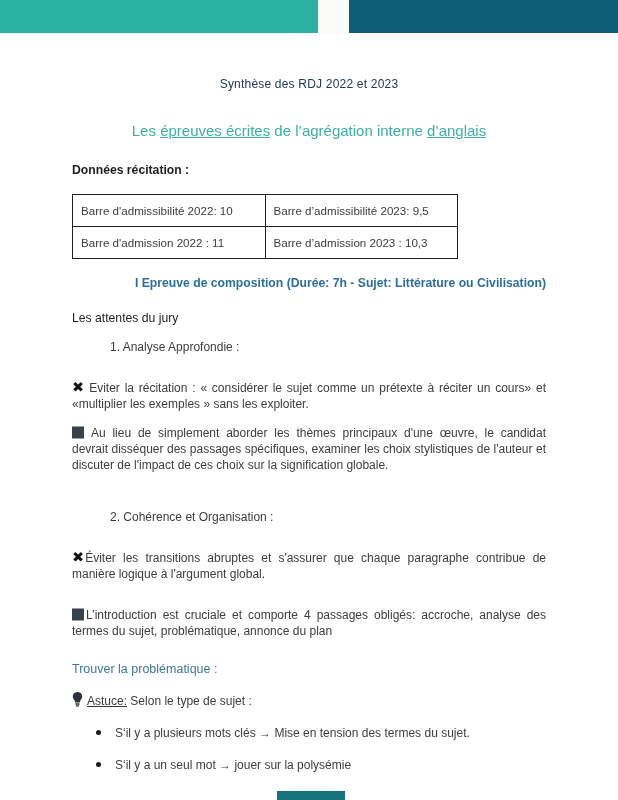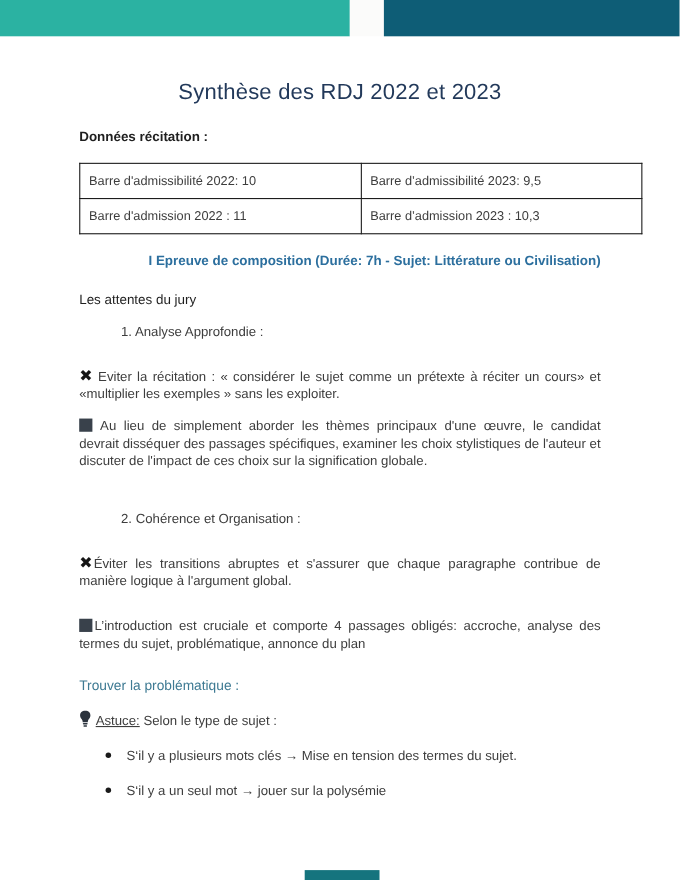--- a/index.html
+++ b/index.html
@@ -9,27 +9,27 @@
   .page { position:relative; width:618px; height:800px; margin:0 auto; background:#ffffff; overflow:hidden; }
 
   
   .banner { position:absolute; top:0; left:0; width:618px; height:33px; display:flex; }
   .banner-left  { width:318px; background:#2bb2a2; }
   .banner-gap   { width:31px;  background:#fbfbfa; }
   .banner-right { flex:1;      background:#0e5d76; }
 
   .content { position:absolute; top:33px; left:72px; width:474px; color:#3d3d3d; font-size:12px; line-height:16px; }
 
-  .title { margin-top:42px; text-align:center; color:#22395a; font-size:20px; line-height:19px; letter-spacing:0.2px; }
+  .title { margin-top:42px; text-align:center; color:#22395a; font-size:12px; line-height:19px; letter-spacing:0.2px; }
   .subtitle { margin-top:27px; text-align:center; color:#3cafa6; font-size:15px; line-height:19px; }
   .subtitle a { color:#3cafa6; text-decoration:underline; cursor:pointer; }
 
   .figures-heading { margin-top:22px; font-weight:bold; color:#1f1f1f; font-size:12.2px; }
 
-  table.figures { margin-top:16px; width:512px; border-collapse:collapse; }
+  table.figures { margin-top:16px; width:386px; border-collapse:collapse; }
   table.figures td { border:1.2px solid #1c1c1c; height:32px; font-size:11.6px; color:#3d3d3d;
                      padding:0 8px; width:50%; vertical-align:middle; }
 
   .section-heading { margin-top:16px; font-weight:bold; color:#2c6f9e; font-size:12.2px;text-align:right; }
   .jury-heading { margin-top:19px; font-weight:normal; color:#1f1f1f; font-size:12.2px; }
 
   .numbered { margin-top:13px; padding-left:38px; }
 
   .para { margin-top:13px; text-align:justify; }
   .para.gap-lg { margin-top:25px; }
@@ -60,20 +60,21 @@
   <div class="banner">
     <div class="banner-left"></div>
     <div class="banner-gap"></div>
     <div class="banner-right"></div>
   </div>
 
   <div class="content">
 
     <div class="title">Synthèse des RDJ 2022 et 2023</div>
 
+    <div class="subtitle"><span>Les </span><a>épreuves écrites</a><span> de l’agrégation interne </span><a>d’anglais</a></div>
 
     <div class="figures-heading">Données récitation :</div>
 
     <table class="figures">
       <tbody>
         <tr>
           <td>Barre d'admissibilité  2022: 10</td>
           <td>Barre d’admissibilité  2023: 9,5</td>
         </tr>
         <tr>

